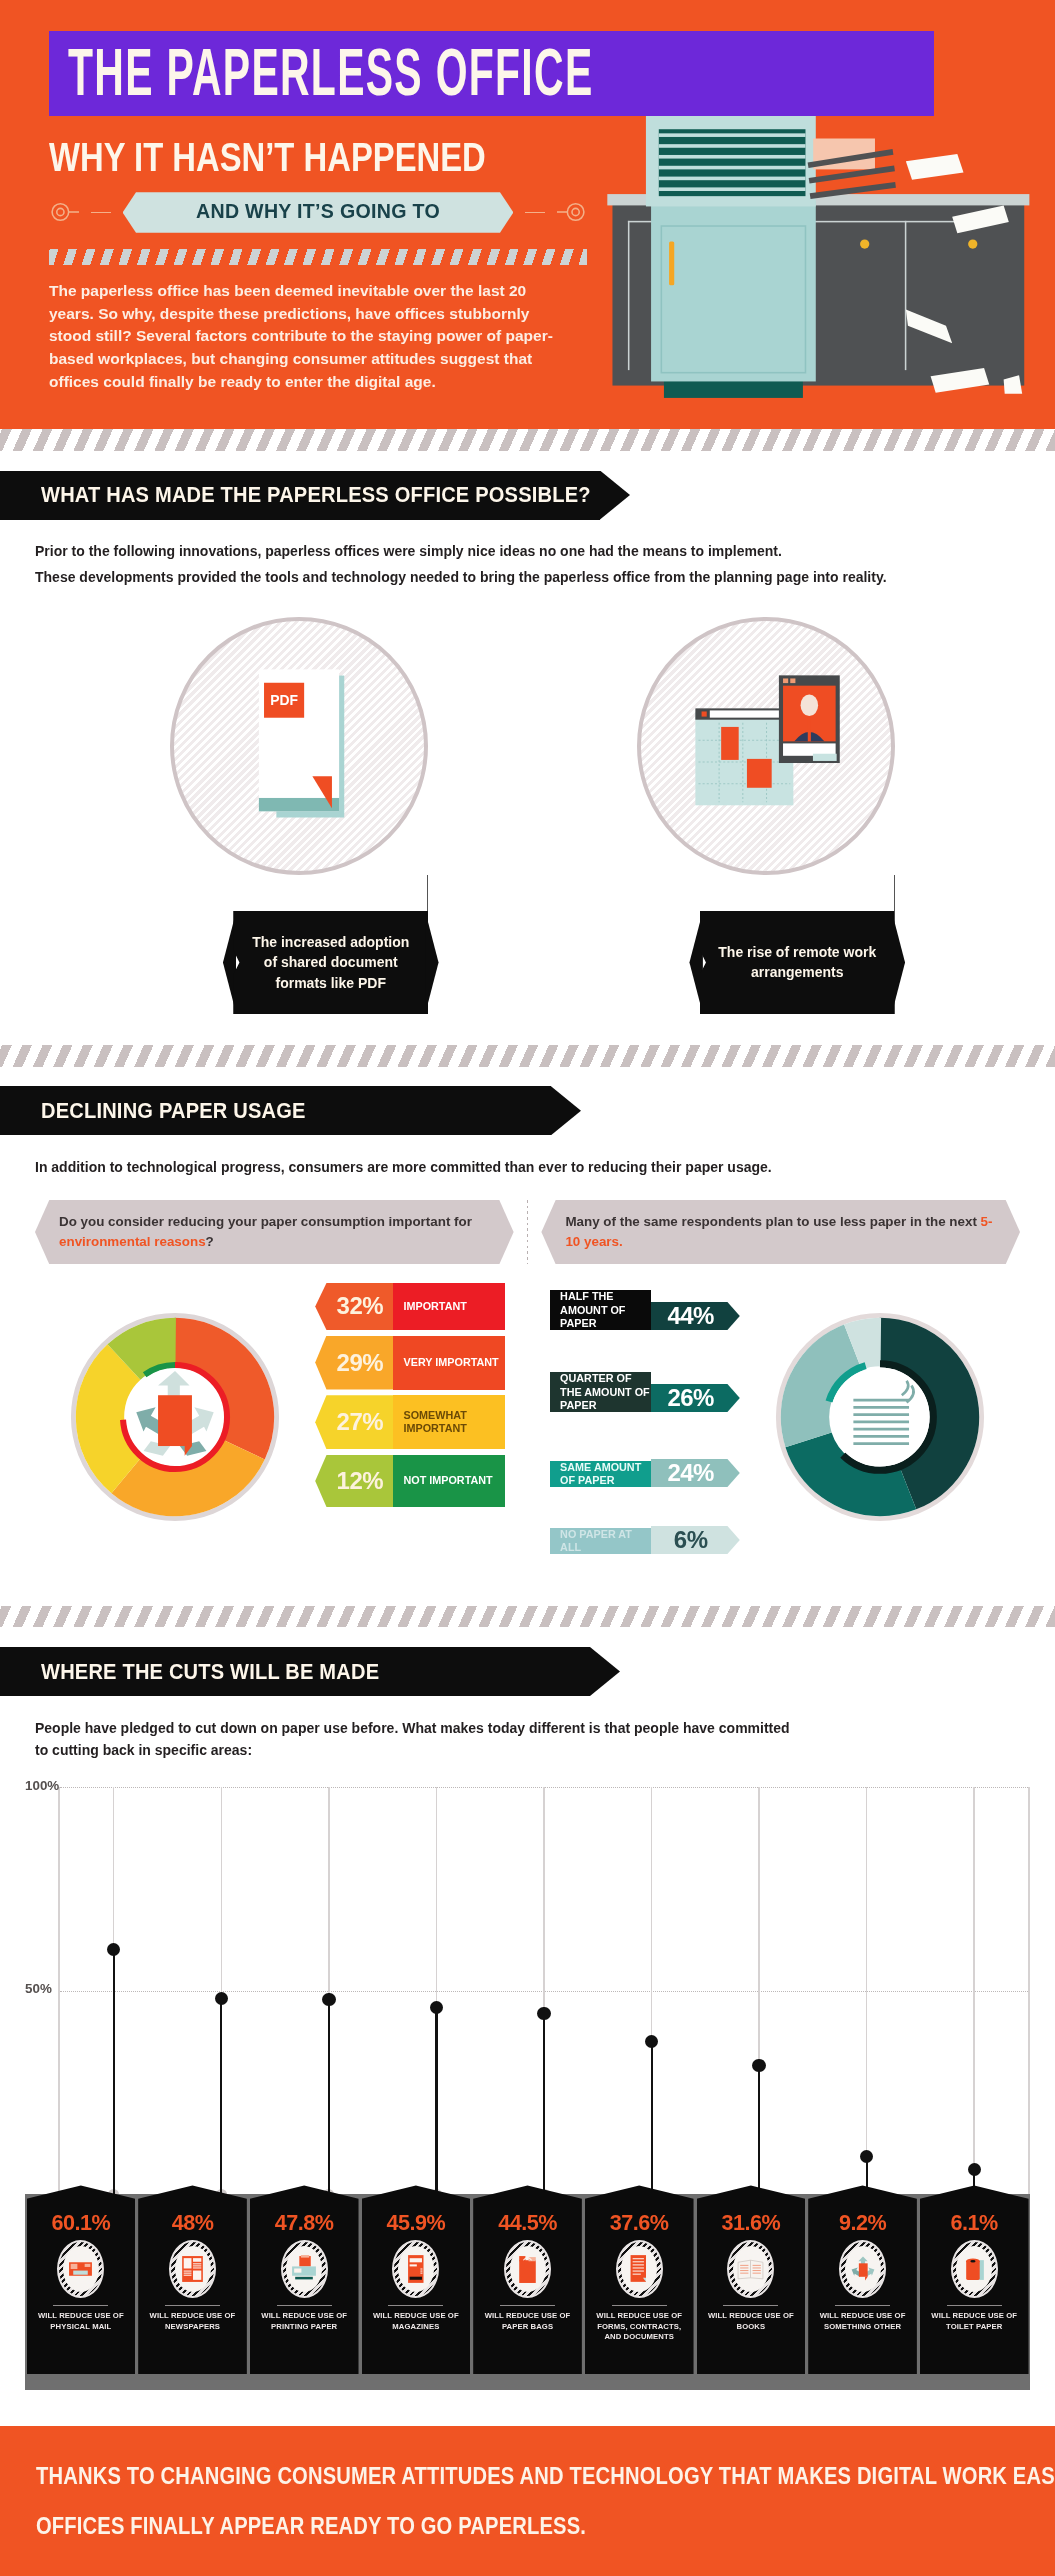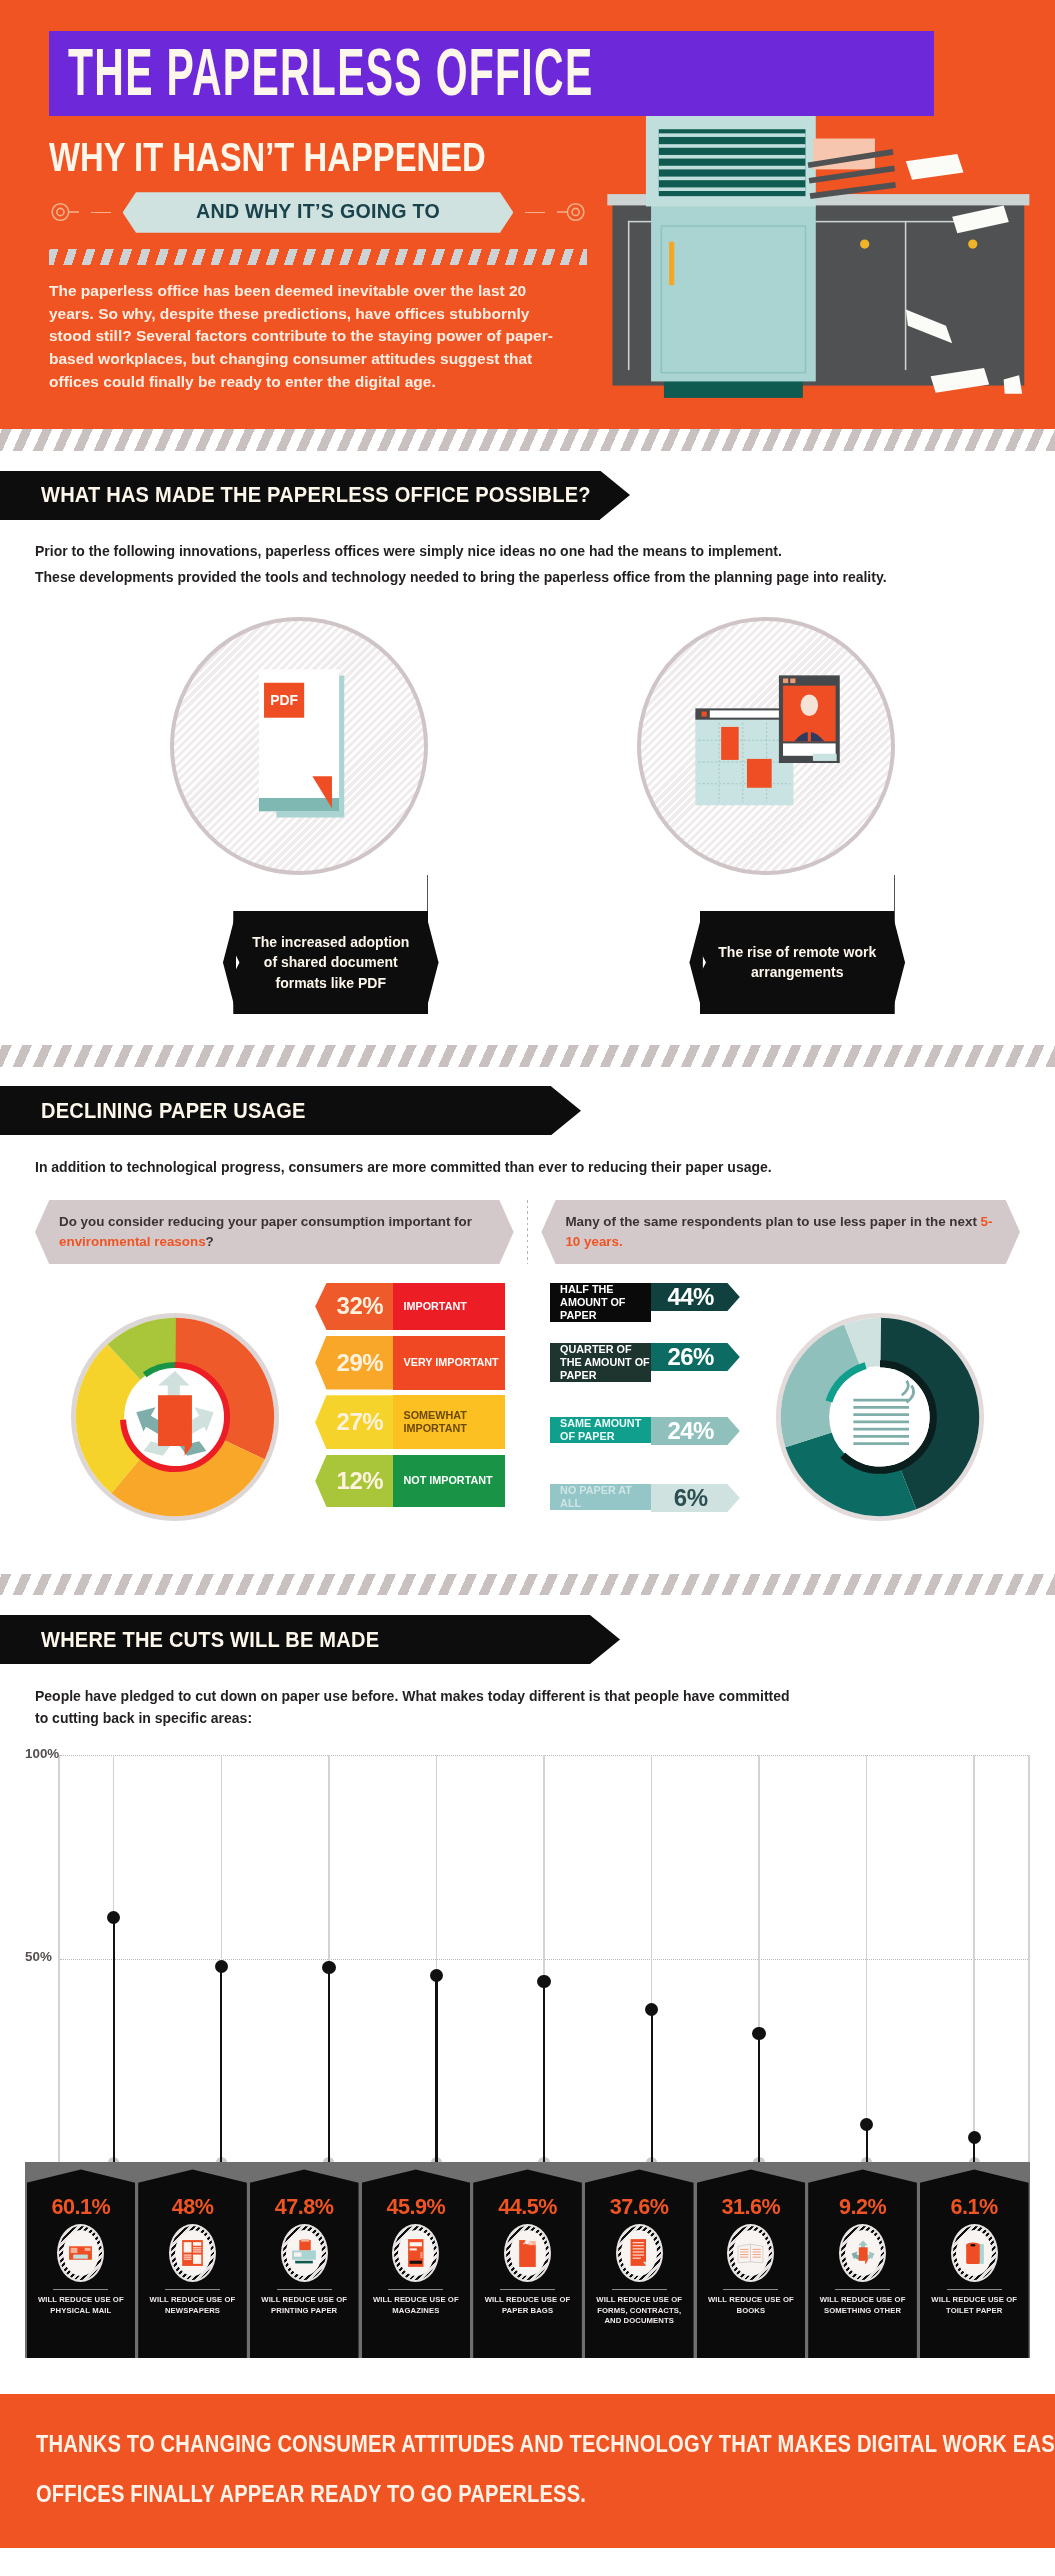--- a/index.html
+++ b/index.html
@@ -235,21 +235,21 @@
   .barL.r3 .pct { background: #f6d32a; } .barL.r3 .lab { background: #fcc022; color:#6b4a06; }
   .barL.r4 .pct { background: #a9c63a; } .barL.r4 .lab { background: #199447; }
   .barL.r1 { height: 47px; }
   .barL.r2 { height: 54px; }
   .barL.r3 { height: 54px; }
   .barL.r4 { height: 52px; }
 
   
   .bars-right { width: 196px; }
   .barR {
-    display: flex; align-items: flex-start; margin-bottom: 13px;
+    display: flex; align-items: flex-end; margin-bottom: 21px;
   }
   .barR .lab {
     width: 101px; display: flex; align-items: center;
     font-size: 10.8px; font-weight: bold; line-height: 1.22;
     padding-left: 10.3px;
   }
   .barR .pct {
     flex: 1; display: flex; align-items: center; justify-content: center;
     font-size: 24px; font-weight: bold; color: #ffffff;
     font-family: "Liberation Sans Narrow", "Liberation Sans", sans-serif;
@@ -284,21 +284,21 @@
   .lolli .stick-bg { position:absolute; bottom:0; width:1.5px; background:#d6d2d2; left:-0.8px; }
   .lolli .stick { position: absolute; bottom: 0; width: 2.1px; background: #111; left: -1px; }
   .lolli .dot { position: absolute; width: 13.4px; height: 13.4px; border-radius: 50%; background:#111; left:-6.7px; }
   .lolli .dot-top { position:absolute; width:11.3px; height:11.3px; border-radius:50%; background:#cfcaca; left:-5.7px; top:-5.7px; }
 
   
   .cards-strip {
     position: relative;
     background: #6f6f6f;
     margin: 0 25px 0 25px;
-    padding: 0 0 0 0;
+    padding: 0 0 16px 0;
     display: flex;
     height: 196px;
     align-items: flex-end;
   }
   .card {
     flex: 1;
     background: #0b0b0b;
     margin: 0 1.5px;
     position: relative;
     height: 189px;

